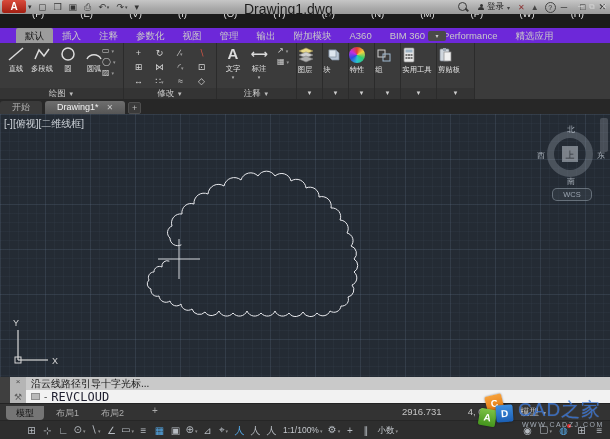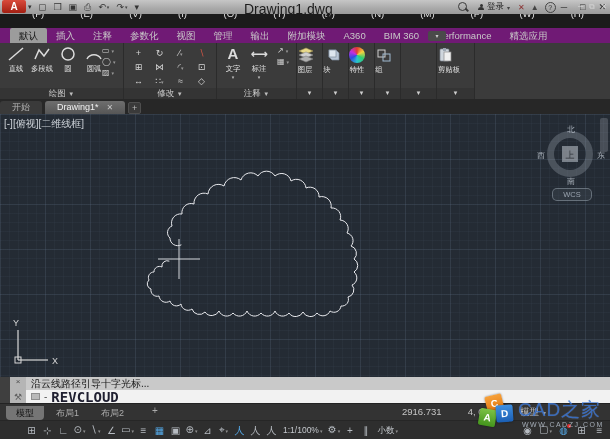--- a/index.html
+++ b/index.html
@@ -31,21 +31,21 @@
   .tbx{font-size:8px;color:#444;}
   .helpq{width:9px;height:9px;border:1px solid #444;border-radius:50%;font-size:7px;line-height:9px;
     text-align:center;color:#333;display:inline-block;}
   #win-btns{right:4px;top:0;display:flex;gap:13px;font-size:9px;color:#2e2e2e;line-height:14px;}
   
   #menubar{left:0;top:14px;width:610px;height:14px;background:linear-gradient(#545454,#404040);
     display:flex;align-items:center;padding-left:22px;box-sizing:border-box;gap:0;}
   .menu-item{color:#e4e4e4;font-size:9.5px;padding:0 10px;line-height:14px;}
   #mwin{position:absolute;right:3px;top:0;display:flex;gap:6px;font-size:7.5px;color:#d8d8d8;line-height:14px;}
   
-  #ribbontabs{left:0;top:28px;width:610px;height:15px;background:#701a75;display:flex;align-items:flex-end;padding-left:10px;box-sizing:border-box;}
+  #ribbontabs{left:0;top:28px;width:610px;height:15px;background:#6d28d9;display:flex;align-items:flex-end;padding-left:16px;box-sizing:border-box;}
   .rtab{color:#c9c9c9;font-size:9.5px;padding:2px 9px 2px;line-height:11px;}
   .rtab.active{background:#9c9c9c;color:#161616;border-radius:2px 2px 0 0;}
   #rtab-toggle{position:absolute;left:428px;top:31px;width:18px;height:10px;background:#4a4a4a;
     border-radius:2px;color:#ccc;font-size:6px;text-align:center;line-height:10px;}
   
   #ribbonbody{left:0;top:43px;width:610px;height:56px;background:#3b3b3b;display:flex;}
   .panel{position:relative;height:56px;border-right:1px solid #2b2b2b;box-sizing:border-box;}
   .panel .ptitle{position:absolute;left:0;bottom:0;width:100%;height:11px;background:#343434;
     color:#cfcfcf;font-size:8.5px;text-align:center;line-height:11px;}
   .ptitle .pcaret{font-size:6px;color:#bdbdbd;}
@@ -99,21 +99,21 @@
   #cmdstrip{left:0;top:377px;width:26px;height:26px;background:#3f3f3f;}
   #cmdstrip .inner{position:absolute;left:10px;top:0;width:16px;height:26px;background:#b5b5b5;
     display:flex;flex-direction:column;align-items:center;justify-content:space-between;padding:1px 0;box-sizing:border-box;}
   #cmd-close{color:#4c4c4c;font-size:8px;line-height:8px;}
   #cmd-wrench{color:#5f5f5f;font-size:9px;line-height:10px;}
   #cmd1{left:26px;top:377px;width:584px;height:13px;background:#c9c9c9;color:#161616;
     font-size:10px;line-height:13px;padding-left:5px;box-sizing:border-box;}
   #cmd2{left:26px;top:390px;width:584px;height:13px;background:#f2f2f2;display:flex;align-items:center;
     padding-left:5px;box-sizing:border-box;gap:4px;}
   #cmd-box{width:9px;height:7px;background:#b9b9b9;border:1px solid #8e8e8e;box-sizing:border-box;}
-  #cmd-text{color:#1f1f30;font-size:14px;font-weight:bold;font-family:"DejaVu Sans Mono","Liberation Mono",monospace;}
+  #cmd-text{color:#1f1f30;font-size:12px;font-weight:normal;font-family:"DejaVu Sans Mono","Liberation Mono",monospace;}
   
   #statusA{left:0;top:403px;width:610px;height:17px;background:#333333;border-top:1px solid #232323;box-sizing:border-box;}
   #laytabs{position:absolute;left:6px;top:1px;display:flex;align-items:center;gap:2px;height:15px;}
   .ltab{font-size:9px;color:#ababab;padding:0 10px;line-height:14px;border-radius:0 0 4px 4px;}
   .ltab.active{background:#757575;color:#101010;}
   #lay-new{color:#ababab;font-size:10px;padding:0 4px;}
   #coords{position:absolute;left:402px;top:2px;color:#c6c6c6;font-size:9.5px;display:flex;gap:26px;}
   #space-label{position:absolute;left:520px;top:2px;color:#c6c6c6;font-size:9.5px;}
   #space-label::after{content:"▾";font-size:6px;color:#9a9a9a;margin-left:4px;}
   #statusB{left:0;top:420px;width:610px;height:19px;background:#2e2e2e;border-top:1px solid #262626;box-sizing:border-box;}
@@ -333,20 +333,35 @@
       <svg width="18" height="16" viewBox="0 0 18 16">
         <rect x="3" y="3" width="7" height="7" fill="none" stroke="#cfcfcf" stroke-width="1"></rect>
         <rect x="8" y="7" width="7" height="7" fill="none" stroke="#9fb9d0" stroke-width="1"></rect>
       </svg>
       <span class="blabel">组</span>
     </div>
     <div class="ptitle" style="font-size:6px;">▼</div>
   </div>
 
   <div class="panel" id="p-util">
+    <div class="onebtn">
+      <svg width="16" height="16" viewBox="0 0 16 16">
+        <rect x="3" y="1" width="10" height="14" rx="1" fill="#e6e6e6" stroke="#8b8b8b" stroke-width=".7"></rect>
+        <rect x="4.5" y="2.5" width="7" height="3" fill="#9db3c4"></rect>
+        <g fill="#777">
+            <rect x="4.5" y="7" width="2" height="2"></rect>
+            <rect x="7" y="7" width="2" height="2"></rect>
+            <rect x="9.5" y="7" width="2" height="2"></rect>
+            <rect x="4.5" y="10" width="2" height="2"></rect>
+            <rect x="7" y="10" width="2" height="2"></rect>
+            <rect x="9.5" y="10" width="2" height="2"></rect>
+          </g>
+      </svg>
+      <span class="blabel">实用工具</span>
+    </div>
     <div class="ptitle" style="font-size:6px;">▼</div>
   </div>
 
   <div class="panel" id="p-clip">
     <div class="onebtn">
       <svg width="16" height="16" viewBox="0 0 16 16">
         <rect x="3" y="2" width="9" height="12" rx="1" fill="#cfd6dd" stroke="#7f8892" stroke-width=".7"></rect>
         <rect x="6" y="1" width="3" height="3" fill="#9aa5b0"></rect>
         <rect x="7" y="5" width="7" height="9" fill="#f0f0f0" stroke="#8b8b8b" stroke-width=".7"></rect>
       </svg>

